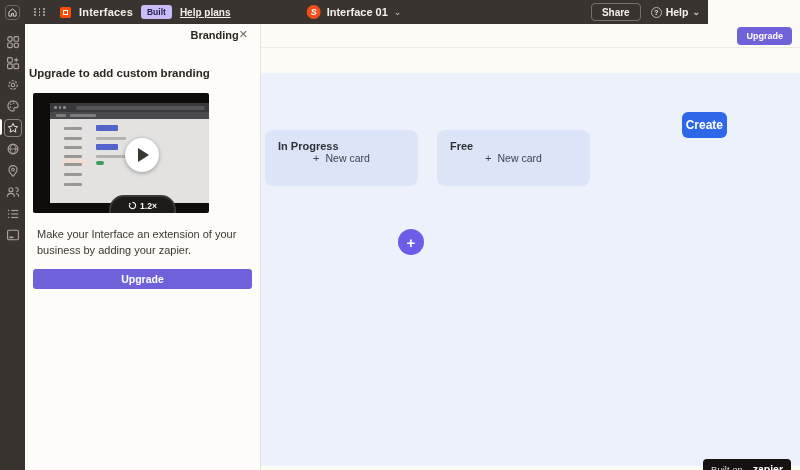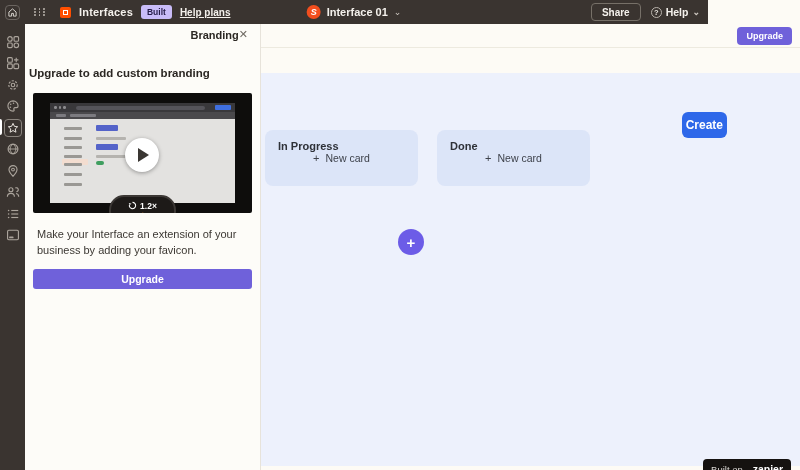--- a/index.html
+++ b/index.html
@@ -47,21 +47,21 @@
                               display:flex; align-items:center; justify-content:center; }
 
   
   .panel { position:absolute; left:25px; top:24px; width:236px; height:446px; background:#fdfcf8;
            border-right:1px solid #e7e3da; z-index:10; }
   .panel-head { display:flex; align-items:center; justify-content:flex-end; padding:4px 12px 8px 12px; }
   .panel-title { font-size:11px; font-weight:bold; color:#2b2723; }
   .panel-close { font-size:11px; color:#6f6a63; cursor:pointer; }
   .panel-heading { font-size:11.5px; font-weight:bold; color:#2b2723; padding:18px 12px 0 4px; }
 
-  .video { position:absolute; left:8px; top:69px; width:219px; height:120px; background:#0e0d0c;
+  .video { position:absolute; left:8px; top:69px; width:176px; height:120px; background:#0e0d0c;
            border-radius:2px; overflow:hidden; cursor:pointer; }
   .browser { position:absolute; left:17px; top:10px; width:185px; height:100px; background:#dddcda; }
   .b-top { height:9px; background:#39383b; display:flex; align-items:center; padding:0 4px; gap:2px; }
   .b-dot { width:2.5px; height:2.5px; border-radius:50%; background:#8b8a8d; }
   .b-url { flex:1; height:4px; background:#55545a; border-radius:2px; margin:0 8px; }
   .b-btn { width:16px; height:4.5px; background:#3f6fe0; border-radius:1px; }
   .b-nav { height:7px; background:#4a494c; display:flex; align-items:center; padding:0 6px; gap:4px; }
   .b-nav i { width:10px; height:2.5px; background:#7c7b80; border-radius:1px; }
   .b-body { position:relative; height:84px; background:#e3e2e0; }
   .f-label { position:absolute; left:14px; height:2.5px; width:18px; background:#9a9894; border-radius:1px; }
@@ -281,41 +281,41 @@
       <div class="pill-row2">
         <span class="dur-old">45 sec</span>
         <svg width="7" height="9" viewBox="0 0 8 11">
           <path d="M4.8 0 L0.6 6.2 H3.2 L2.6 10.6 L7.2 4.4 H4.3 Z" fill="#f7a23b"></path>
         </svg>
         <span>38 sec</span>
       </div>
     </div>
   </div>
 
-  <div class="panel-desc">Make your Interface an extension of your business by adding your favicon.</div>
+  <div class="panel-desc">Make your Interface an extension of your business by adding your zapier.</div>
   <button class="panel-upgrade">Upgrade</button>
 </div>
 
 <div class="main">
   <div class="toolbar">
     <button class="toolbar-upgrade">Upgrade</button>
   </div>
 
   <div class="canvas">
     <button class="create-btn">Create</button>
 
     <div class="columns">
       <div class="col-card">
         <div class="col-title">In Progress</div>
         <div class="new-card">
           <span class="plus">+</span><span>New card</span>
         </div>
       </div>
       <div class="col-card">
-        <div class="col-title">Done</div>
+        <div class="col-title">Free</div>
         <div class="new-card">
           <span class="plus">+</span><span>New card</span>
         </div>
       </div>
     </div>
 
     <button class="add-circle">+</button>
 
     <div class="zap-badge">
       <span class="zap-pre">Built on</span>

